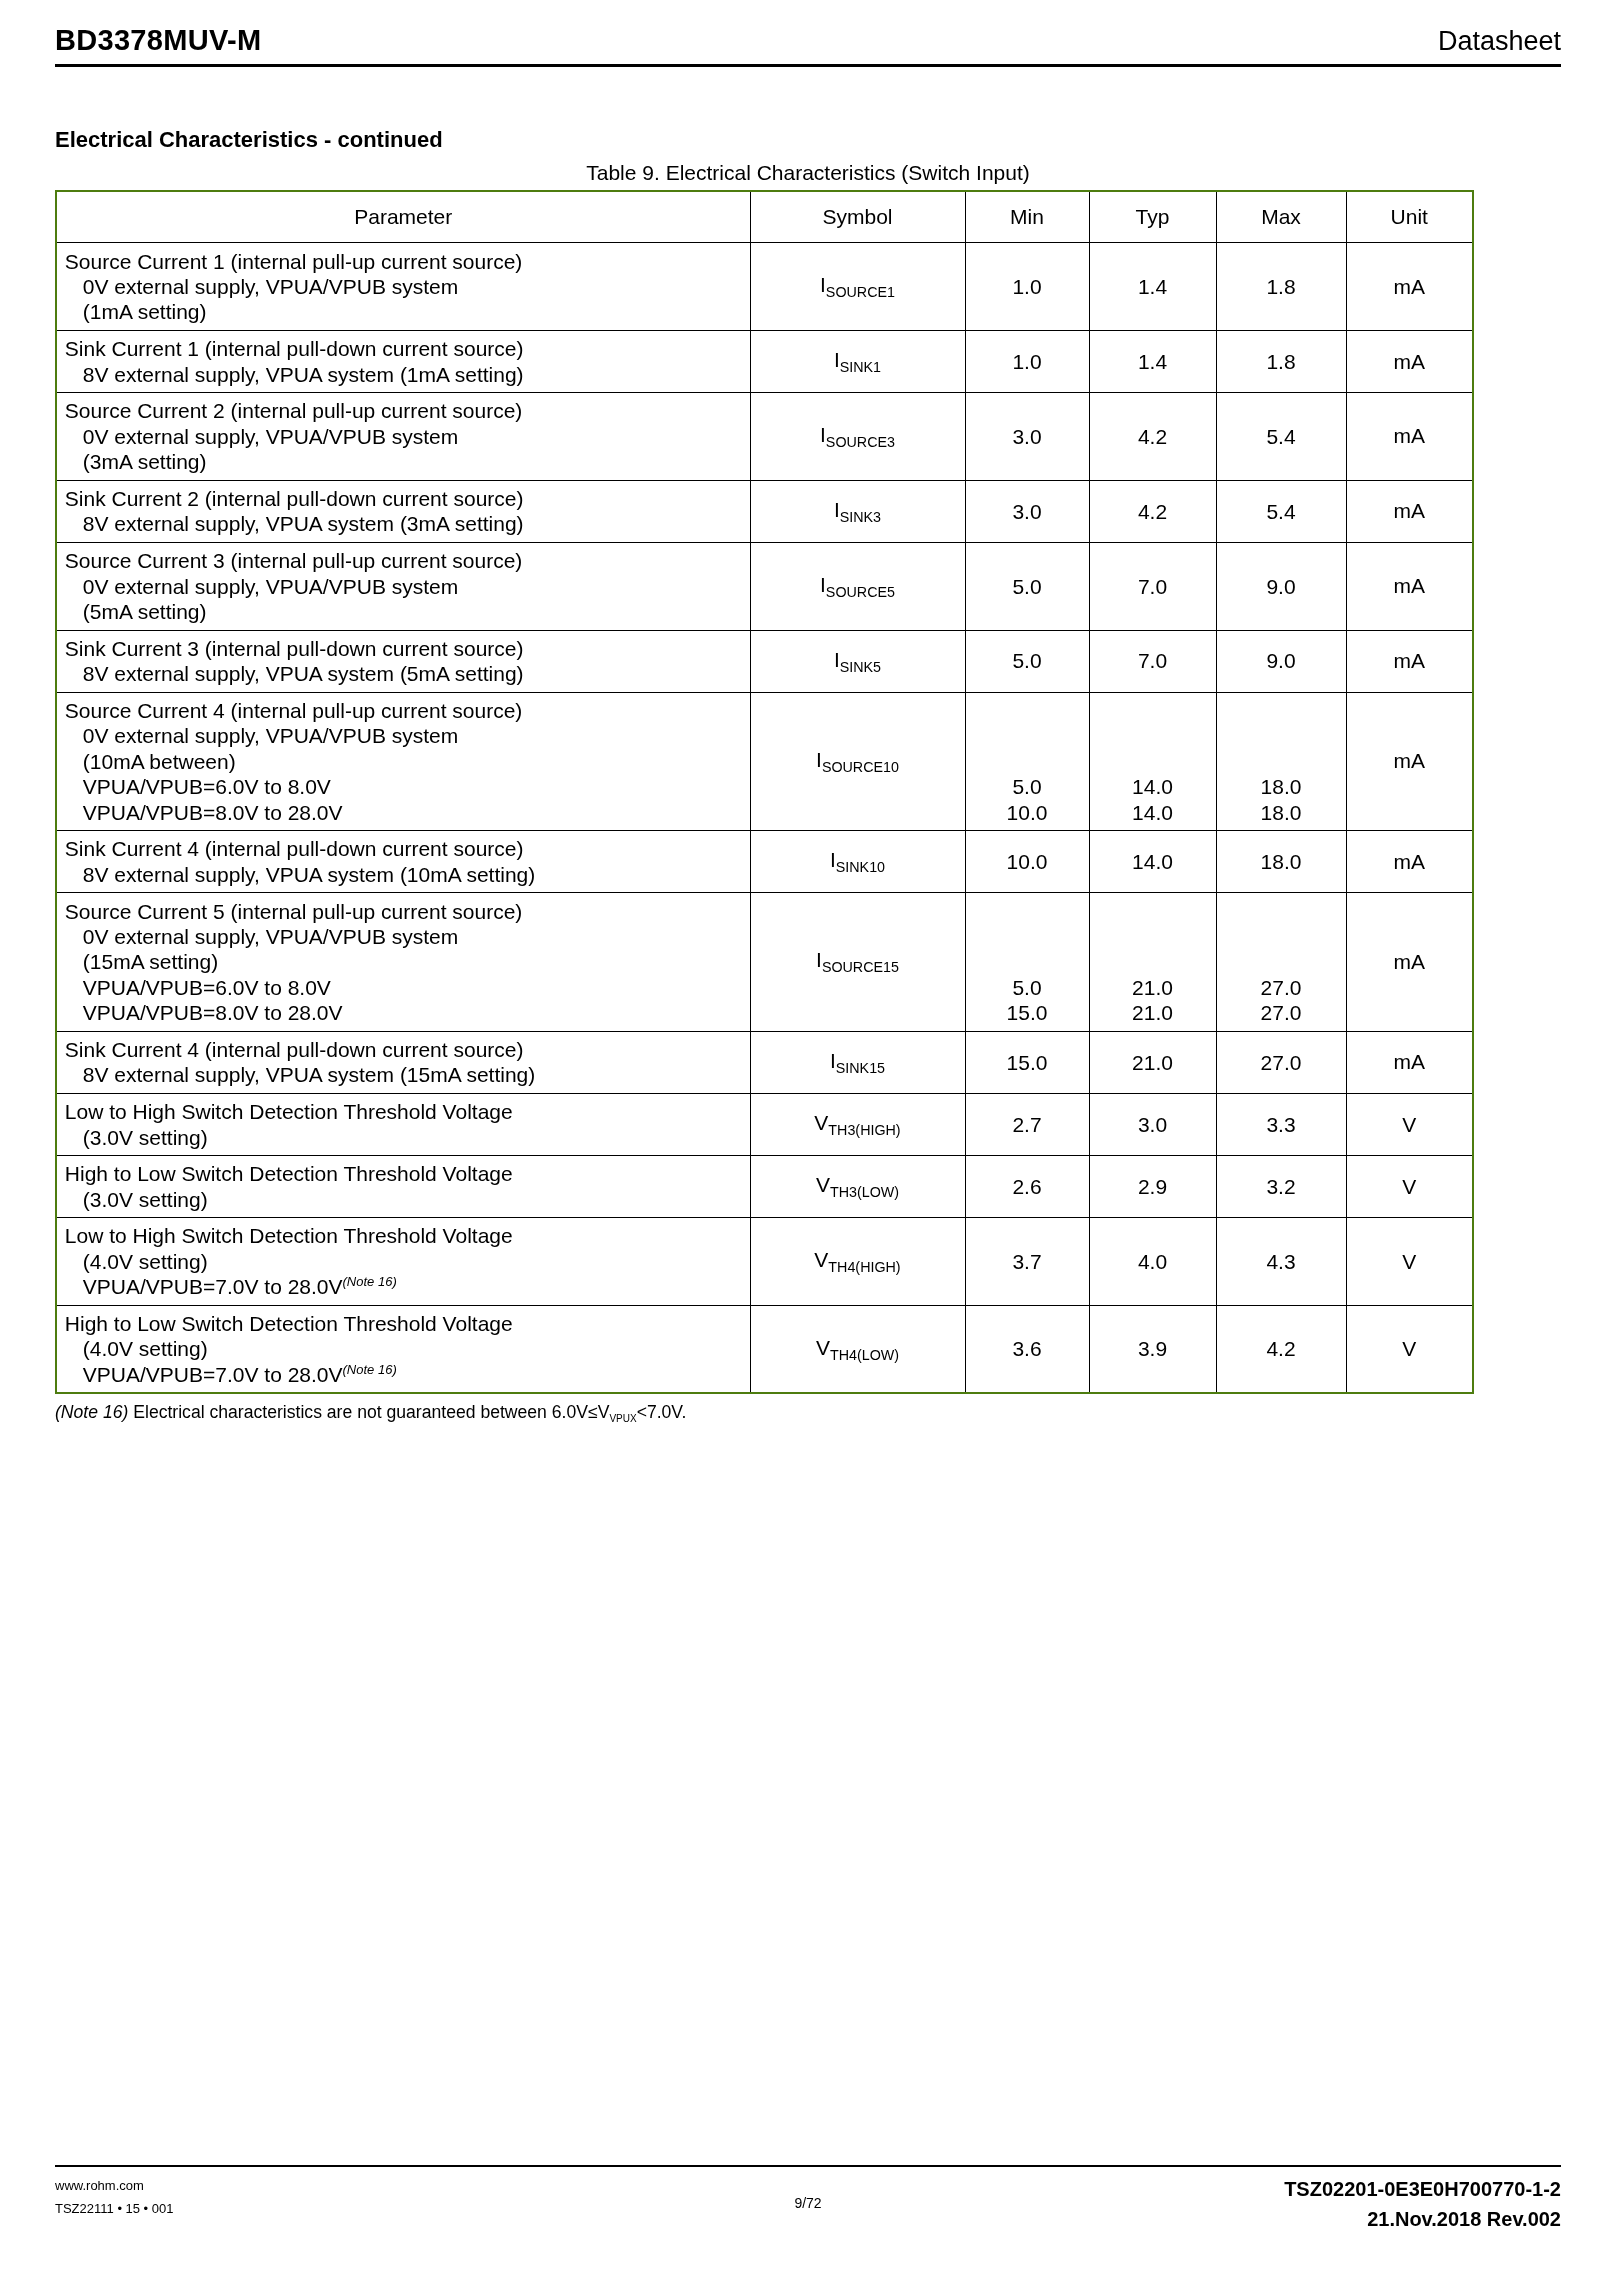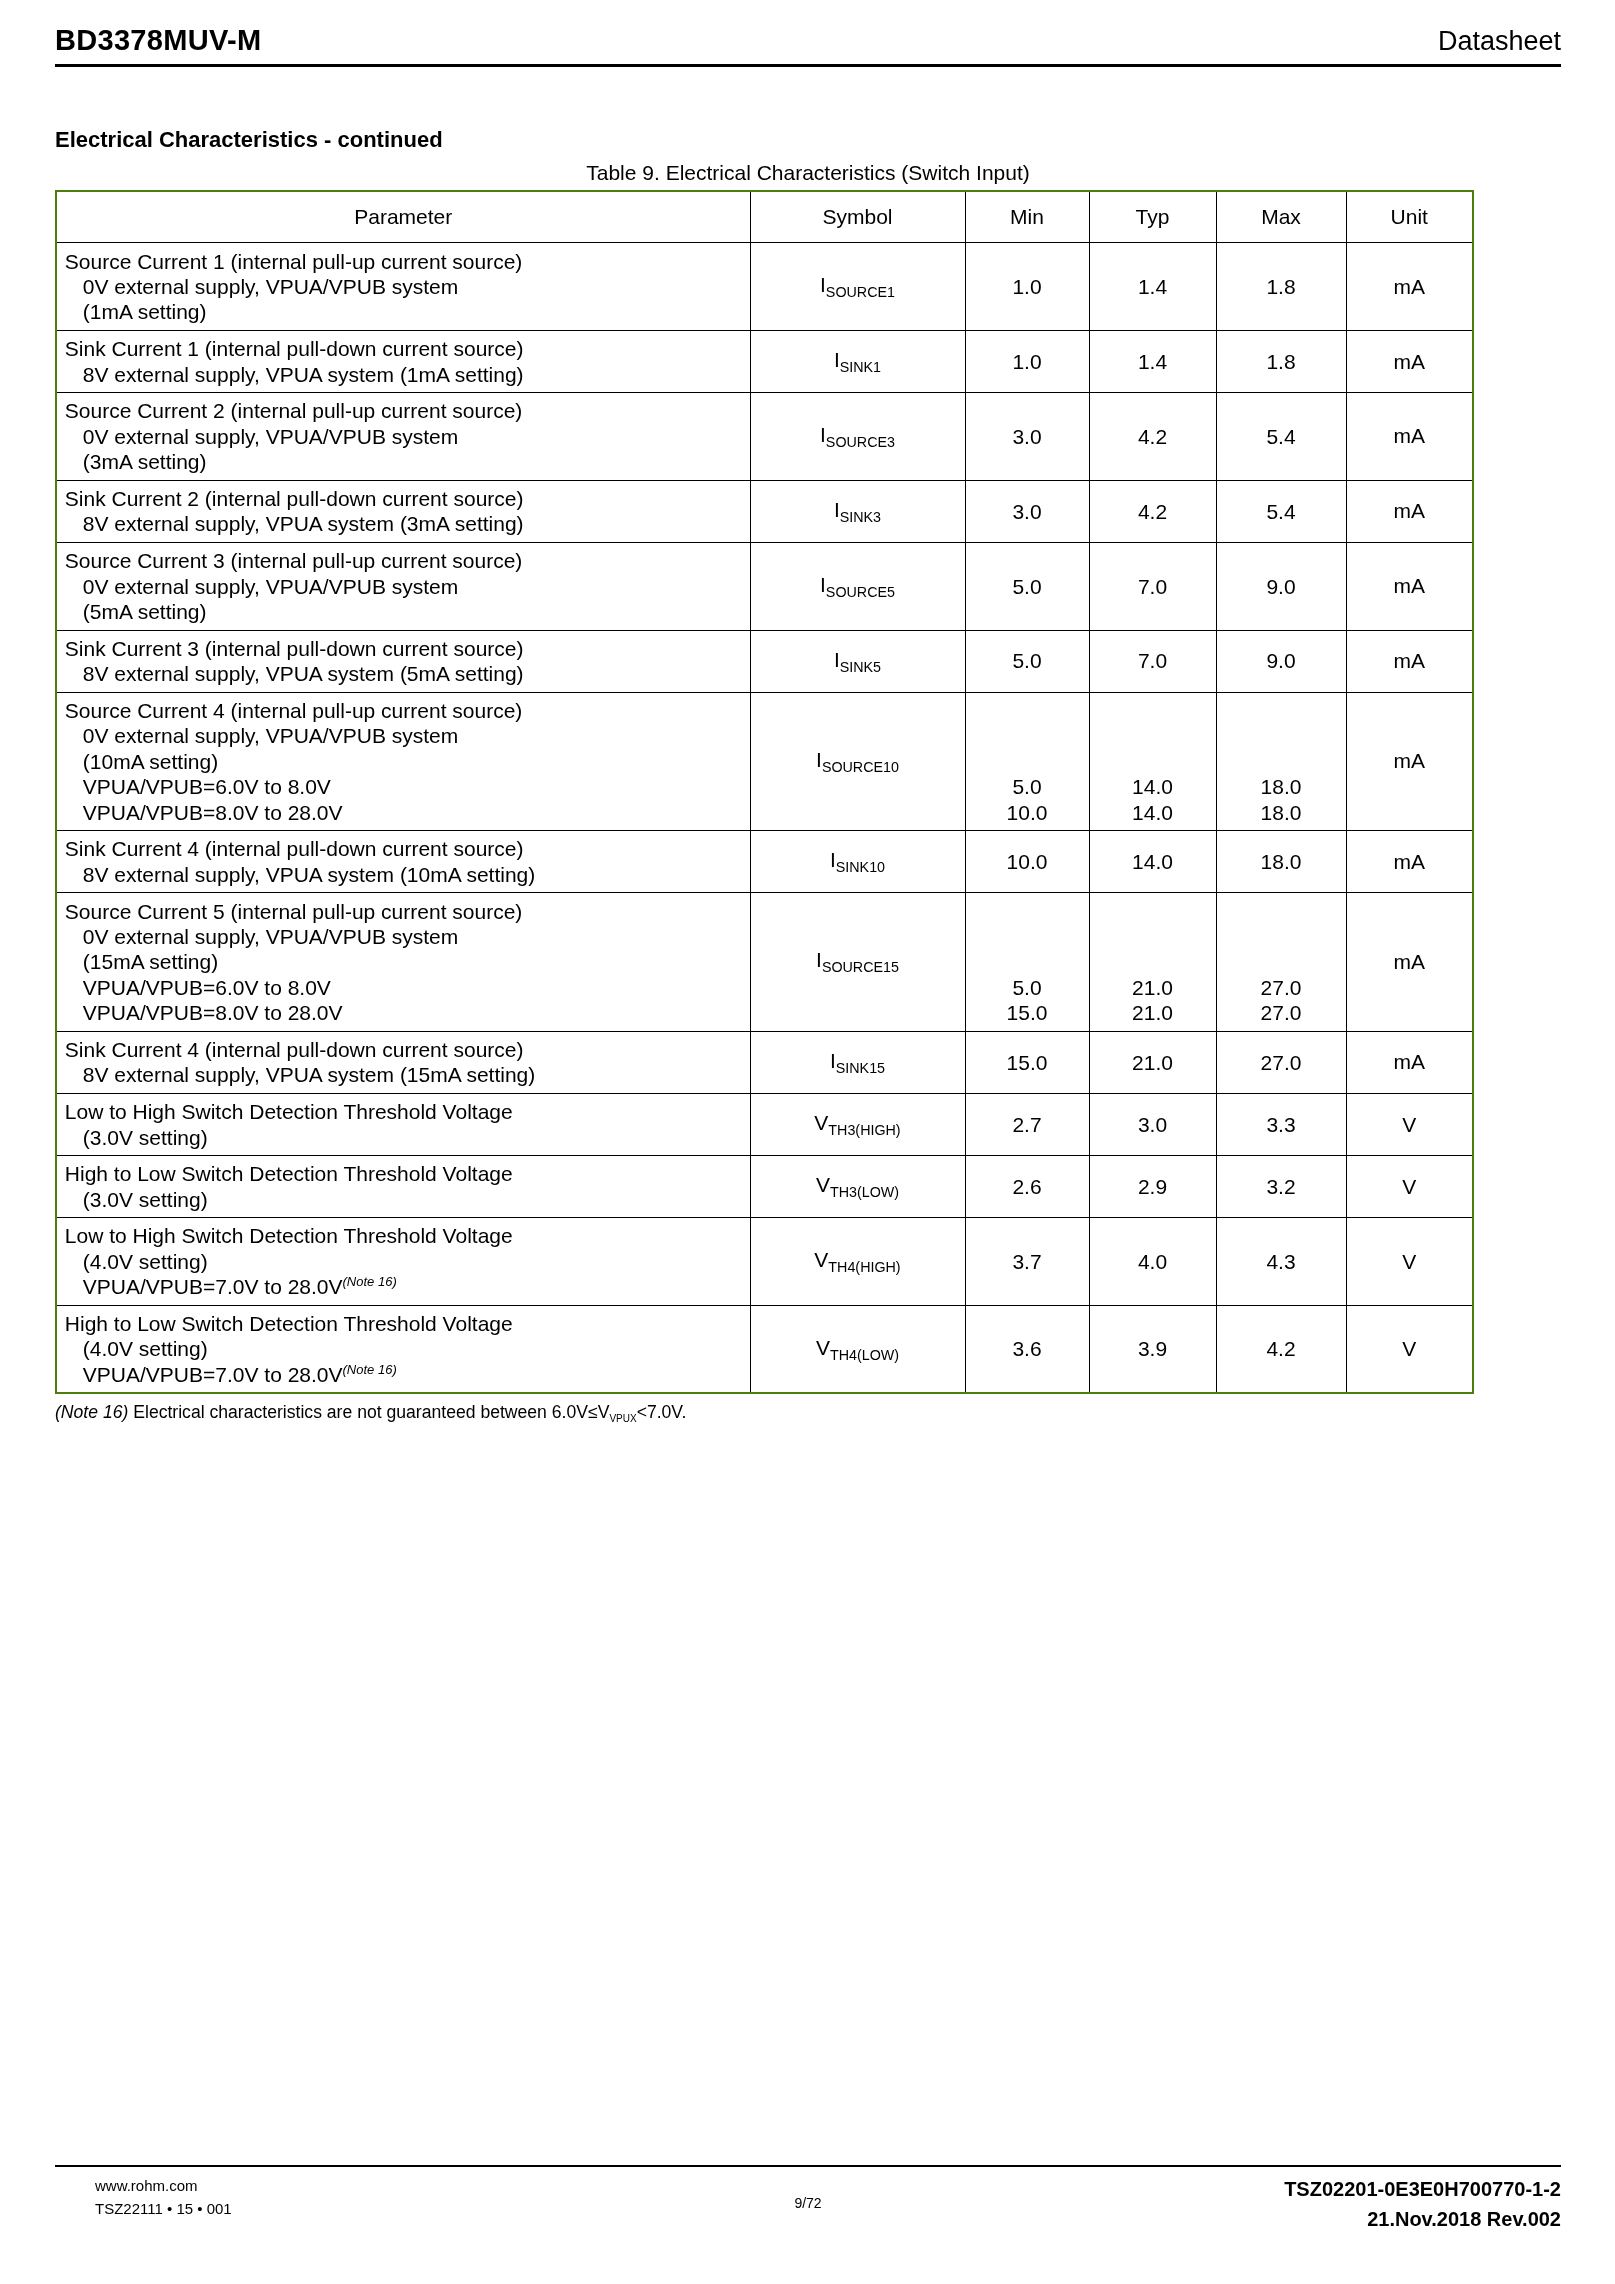--- a/index.html
+++ b/index.html
@@ -36,21 +36,21 @@
 
   
   .footnote { margin-top:7.8px; font-size:17.6px; }
   .footnote .it { font-style:italic; }
   .footnote sub { font-size:10px; vertical-align:-3.9px; }
 
   
   .footer { position:absolute; left:55px; top:2165px; width:1506px; }
   .f-rule { height:2px; background:#000; }
   .f-cols { position:relative; margin-top:6.5px; min-height:72px; }
-  .f-left { font-size:15px; line-height:23px;margin-left:40px; }
+  .f-left { font-size:13px; line-height:23px; }
   .f-center { position:absolute; top:21px; left:0; width:100%; text-align:center; font-size:14px; }
   .f-right { position:absolute; top:0; right:0; text-align:right; font-size:20px; font-weight:bold; line-height:30px; }
 </style>
 </head>
 <body>
 
 <div class="content">
 
   <div class="hdr">
     <div class="hdr-title">BD3378MUV-M</div>
@@ -183,21 +183,21 @@
           </td>
           <td class="val">
             <div class="vline">9.0</div>
           </td>
           <td class="unit">mA</td>
         </tr>
         <tr>
           <td class="param">
             <div class="pline">Source Current 4 (internal pull-up current source)</div>
             <div class="pline ind">0V external supply, VPUA/VPUB system</div>
-            <div class="pline ind">(10mA setting)</div>
+            <div class="pline ind">(10mA between)</div>
             <div class="pline ind">VPUA/VPUB=6.0V to 8.0V</div>
             <div class="pline ind">VPUA/VPUB=8.0V to 28.0V</div>
           </td>
           <td class="sym"><span class="sym-base">I</span><span class="sym-sub">SOURCE10</span></td>
           <td class="val multi">
             <div class="vline">5.0</div>
             <div class="vline">10.0</div>
           </td>
           <td class="val multi">
             <div class="vline">14.0</div>

